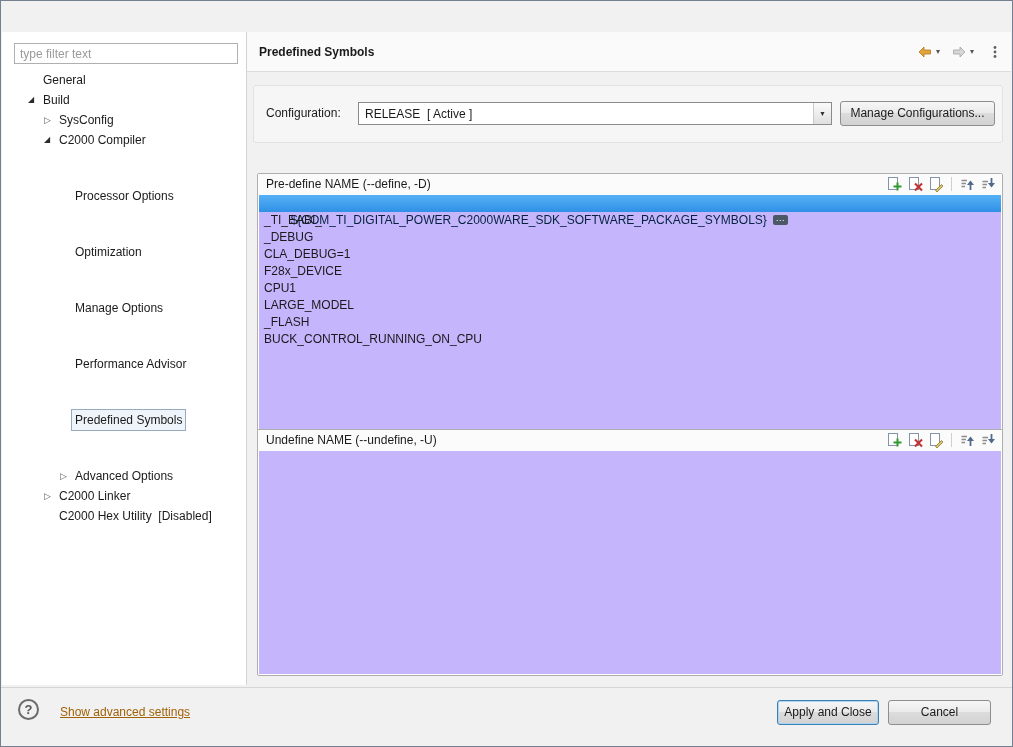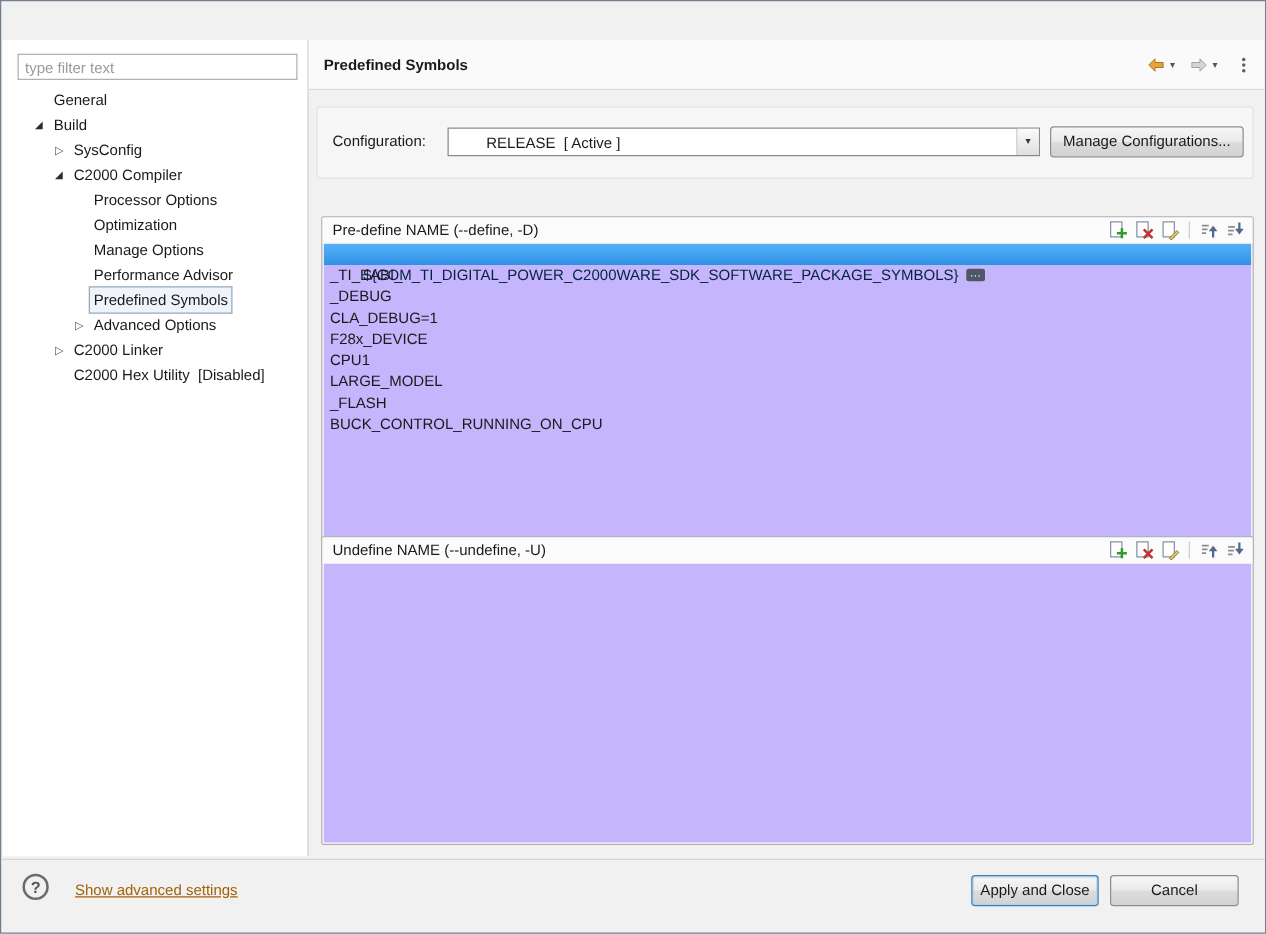--- a/index.html
+++ b/index.html
@@ -24,40 +24,40 @@
   .sidebar { position:absolute; top:31px; left:1px; width:244px; bottom:61px; background:#ffffff; }
   .vdivider { position:absolute; top:31px; left:245px; width:1px; bottom:61px; background:#d2d2d2; }
   .filter { position:absolute; top:11px; left:12px; width:224px; height:21px;
     border:1px solid #b0b0b0; background:#fff; padding:0 5px; font-family:"Liberation Sans",sans-serif;
     font-size:12px; color:#ec4899; }
   .filter::placeholder { color:#9a9a9a; }
   .tree { position:absolute; top:38px; left:0; right:0; }
   .trow { height:20px; line-height:20px; display:flex; align-items:center; cursor:default; }
   .trow.l0 { padding-left:26px; }
   .trow.l1 { padding-left:42px; }
-  .trow.l2 { padding-left:58px; }
+  .trow.l2 { padding-left:58px;margin-top:36px; }
   .arrow { display:inline-block; width:15px; font-size:9px; color:#5a5a5a; text-align:left; }
   .arrow.exp { font-size:8px; color:#2b2b2b; }
   .tlabel { white-space:pre; }
   .tlabel.sel { border:1px solid #96abc0; background:#eef4fa; padding:0 3px; margin-left:-4px; }
 
   
   .mainhead { position:absolute; top:31px; left:246px; right:1px; height:40px;
     background:#fafafa; border-bottom:1px solid #dcdcdc; display:flex; align-items:center; padding:0 12px; }
   .mainhead .htitle { font-weight:bold; font-size:12px; }
   .nav { margin-left:auto; display:flex; align-items:center; gap:3px; }
   .caret { font-size:8px; color:#555; margin-right:8px; }
   .menudots { margin-left:6px; }
 
   
   .configpanel { position:absolute; left:252px; top:84px; width:750px; height:58px;
     background:#f6f6f6; border:1px solid #e2e2e2; border-radius:3px; }
   .configlabel { position:absolute; left:12px; top:20px; }
   .combo { position:absolute; left:104px; top:16px; width:474px; height:23px;
-    background:#fff; border:1px solid #8a8a8a; display:flex; align-items:center; cursor:default;padding-left:24px; }
+    background:#fff; border:1px solid #8a8a8a; display:flex; align-items:center; cursor:default; }
   .combo .ctext { flex:1; padding:0 6px; white-space:pre; }
   .combo .dd { width:18px; height:100%; border-left:1px solid #c9c9c9;
     background:linear-gradient(#fbfbfb,#dfdfdf); display:flex; align-items:center; justify-content:center;
     font-size:7px; color:#333; }
   .btn { position:absolute; height:25px; background:linear-gradient(#f6f6f6,#eaeaea 49%,#dcdcdc 50%,#d2d2d2);
     border:1px solid #8e8e8e; border-radius:3px; font-family:"Liberation Sans",sans-serif;
     font-size:12px; color:#1a1a1a; text-align:center; line-height:23px; cursor:default; }
   .managebtn { left:586px; top:15px; width:155px; }
 
   

